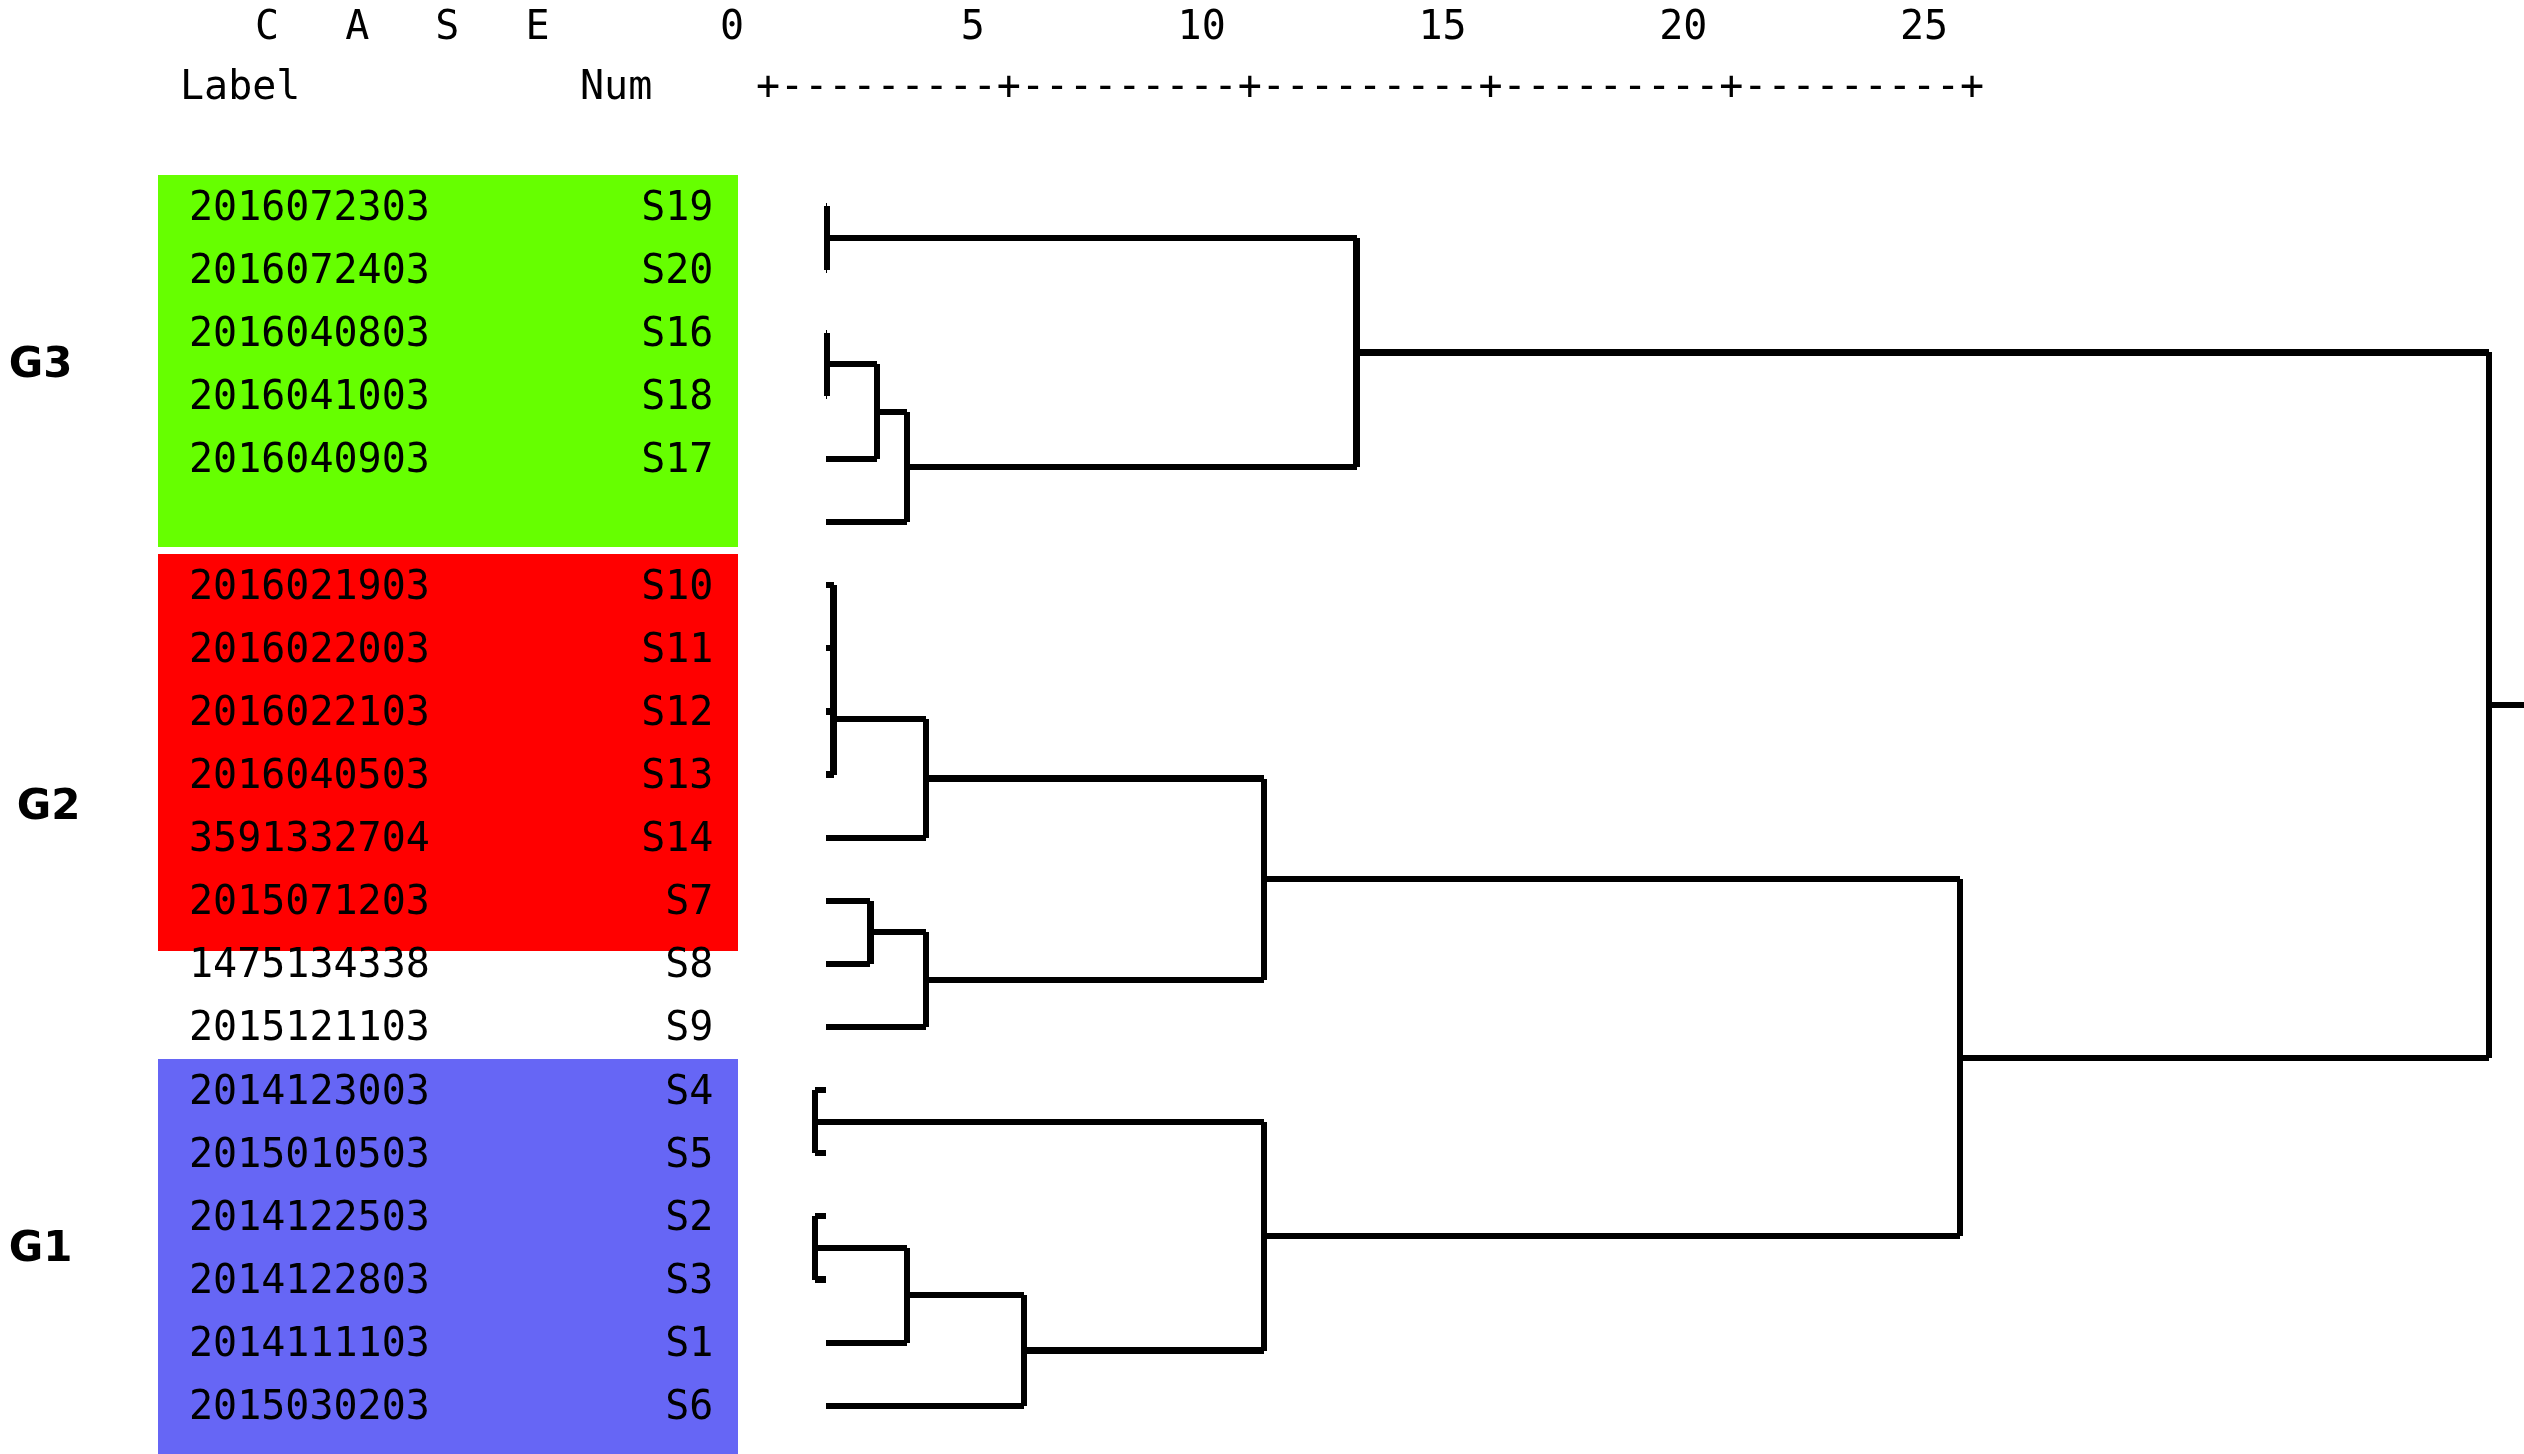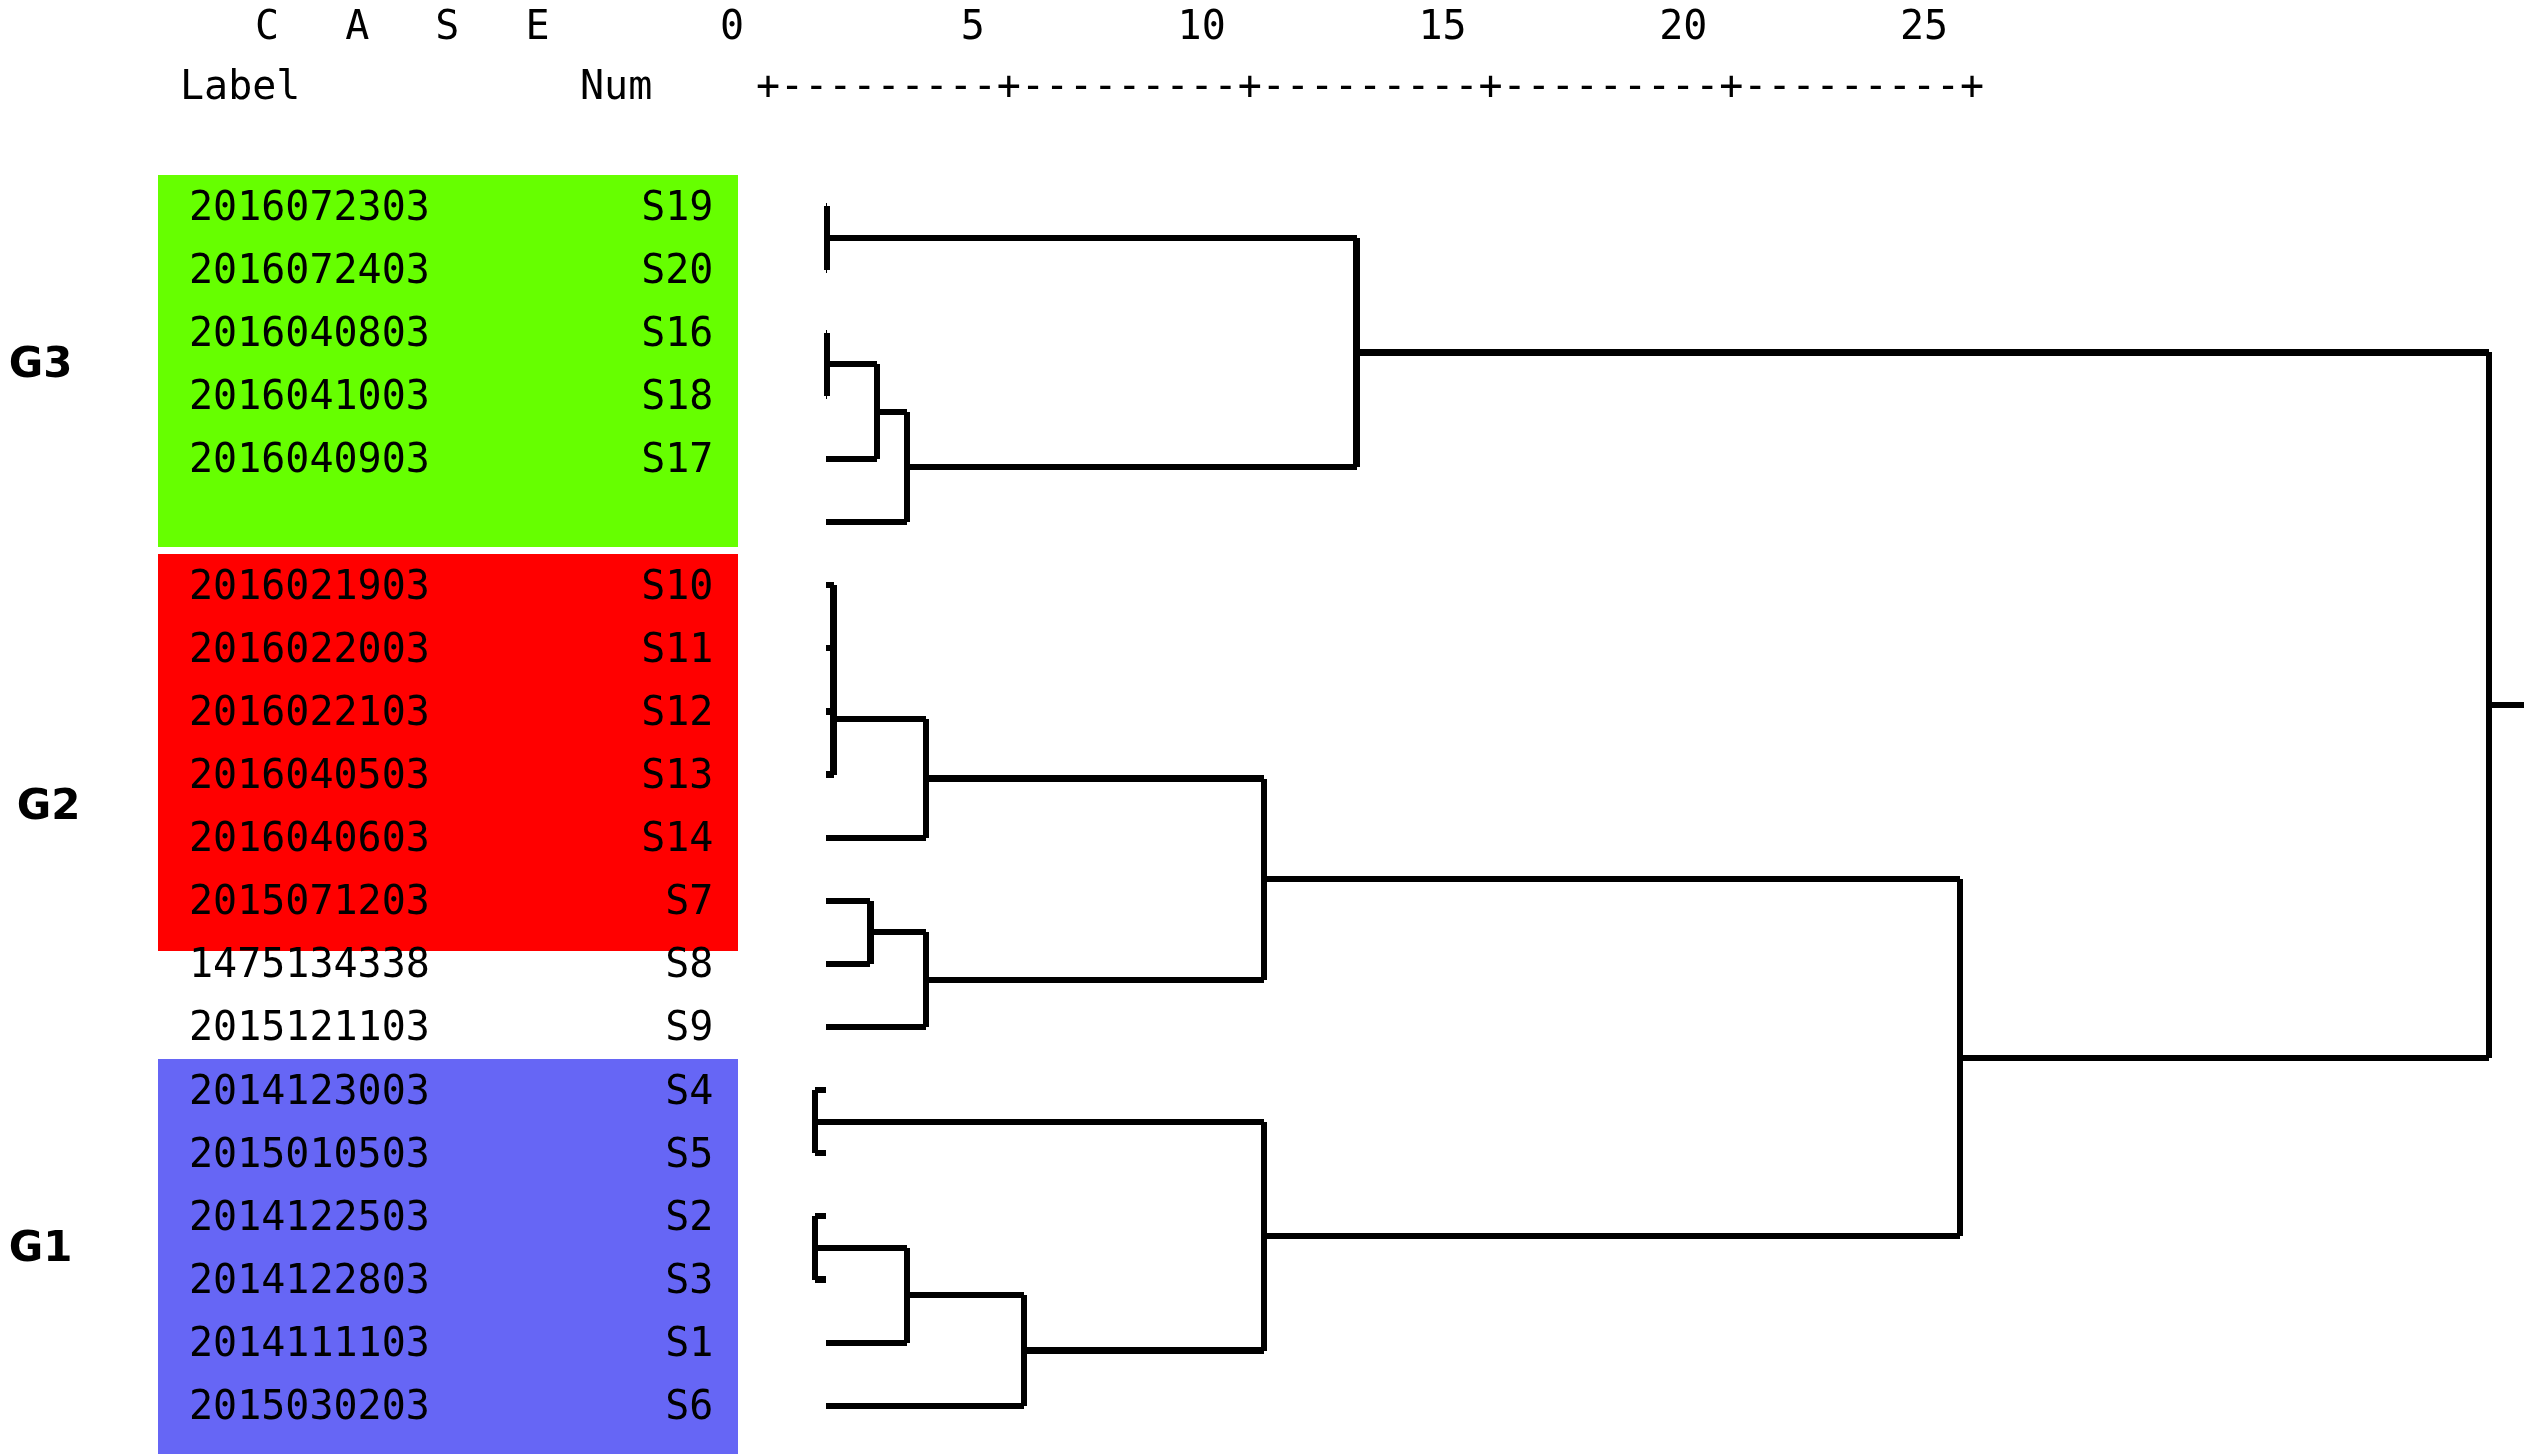--- a/index.html
+++ b/index.html
@@ -94,21 +94,21 @@
       <div class="row"><span class="case-id">2016072403</span><span class="case-num">S20</span></div>
       <div class="row"><span class="case-id">2016040803</span><span class="case-num">S16</span></div>
       <div class="row"><span class="case-id">2016041003</span><span class="case-num">S18</span></div>
       <div class="row"><span class="case-id">2016040903</span><span class="case-num">S17</span></div>
     </div>
   <div class="band" id="band-1" style="top: 554px; height: 397px; background: rgb(255, 0, 0);">
       <div class="row"><span class="case-id">2016021903</span><span class="case-num">S10</span></div>
       <div class="row"><span class="case-id">2016022003</span><span class="case-num">S11</span></div>
       <div class="row"><span class="case-id">2016022103</span><span class="case-num">S12</span></div>
       <div class="row"><span class="case-id">2016040503</span><span class="case-num">S13</span></div>
-      <div class="row"><span class="case-id">2016040603</span><span class="case-num">S14</span></div>
+      <div class="row"><span class="case-id">3591332704</span><span class="case-num">S14</span></div>
       <div class="row"><span class="case-id">2015071203</span><span class="case-num">S7</span></div>
       <div class="row"><span class="case-id">1475134338</span><span class="case-num">S8</span></div>
       <div class="row"><span class="case-id">2015121103</span><span class="case-num">S9</span></div>
     </div>
   <div class="band" id="band-2" style="top: 1059px; height: 444px; background: rgb(102, 102, 245);">
       <div class="row"><span class="case-id">2014123003</span><span class="case-num">S4</span></div>
       <div class="row"><span class="case-id">2015010503</span><span class="case-num">S5</span></div>
       <div class="row"><span class="case-id">2014122503</span><span class="case-num">S2</span></div>
       <div class="row"><span class="case-id">2014122803</span><span class="case-num">S3</span></div>
       <div class="row"><span class="case-id">2014111103</span><span class="case-num">S1</span></div>

